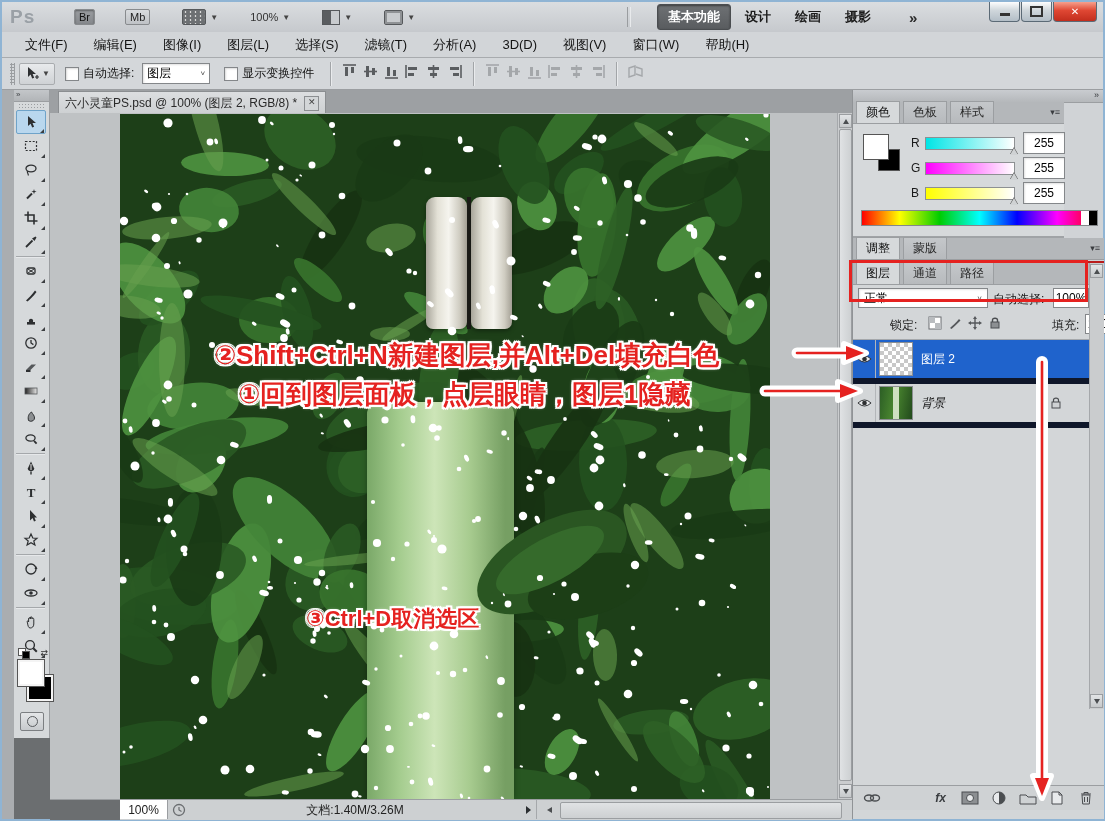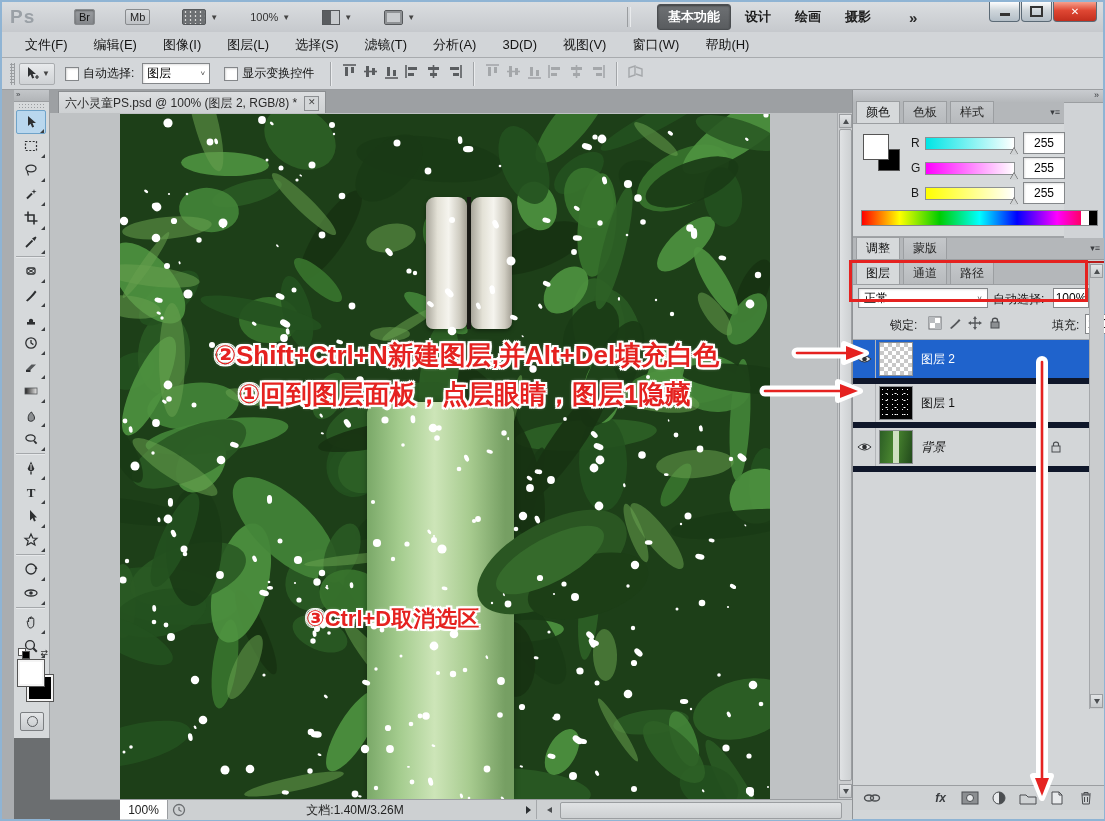--- a/index.html
+++ b/index.html
@@ -1092,25 +1092,20 @@
             <div class="eye-cell">
               <svg width="15" height="10" viewBox="0 0 16 10">
                 <path d="M1 5 Q8 -1.5 15 5 Q8 11.5 1 5 Z" fill="#e8eaec" stroke="#2d2f31" stroke-width="1"></path>
                 <circle cx="8" cy="5" r="2.5" fill="#2d2f31"></circle>
               </svg>
             </div>
             <div class="layer-thumb thumb-checker"></div>
             <span class="layer-name">图层 2</span>
           </div>
           <div class="layer-row">
-            <div class="eye-cell"></div>
-            <div class="layer-thumb thumb-speckle"></div>
-            <span class="layer-name">图层 1</span>
-          </div>
-          <div class="layer-row">
             <div class="eye-cell">
               <svg width="15" height="10" viewBox="0 0 16 10">
                 <path d="M1 5 Q8 -1.5 15 5 Q8 11.5 1 5 Z" fill="#e8eaec" stroke="#2d2f31" stroke-width="1"></path>
                 <circle cx="8" cy="5" r="2.5" fill="#2d2f31"></circle>
               </svg>
             </div>
             <div class="layer-thumb thumb-leaves"></div>
             <span class="layer-name bg-italic">背景</span>
             <span class="layer-lock"><svg width="12" height="13" viewBox="0 0 12 13">
                 <rect x="2" y="6" width="8" height="6" fill="#cfd2d4" stroke="#4a4d50"></rect>

